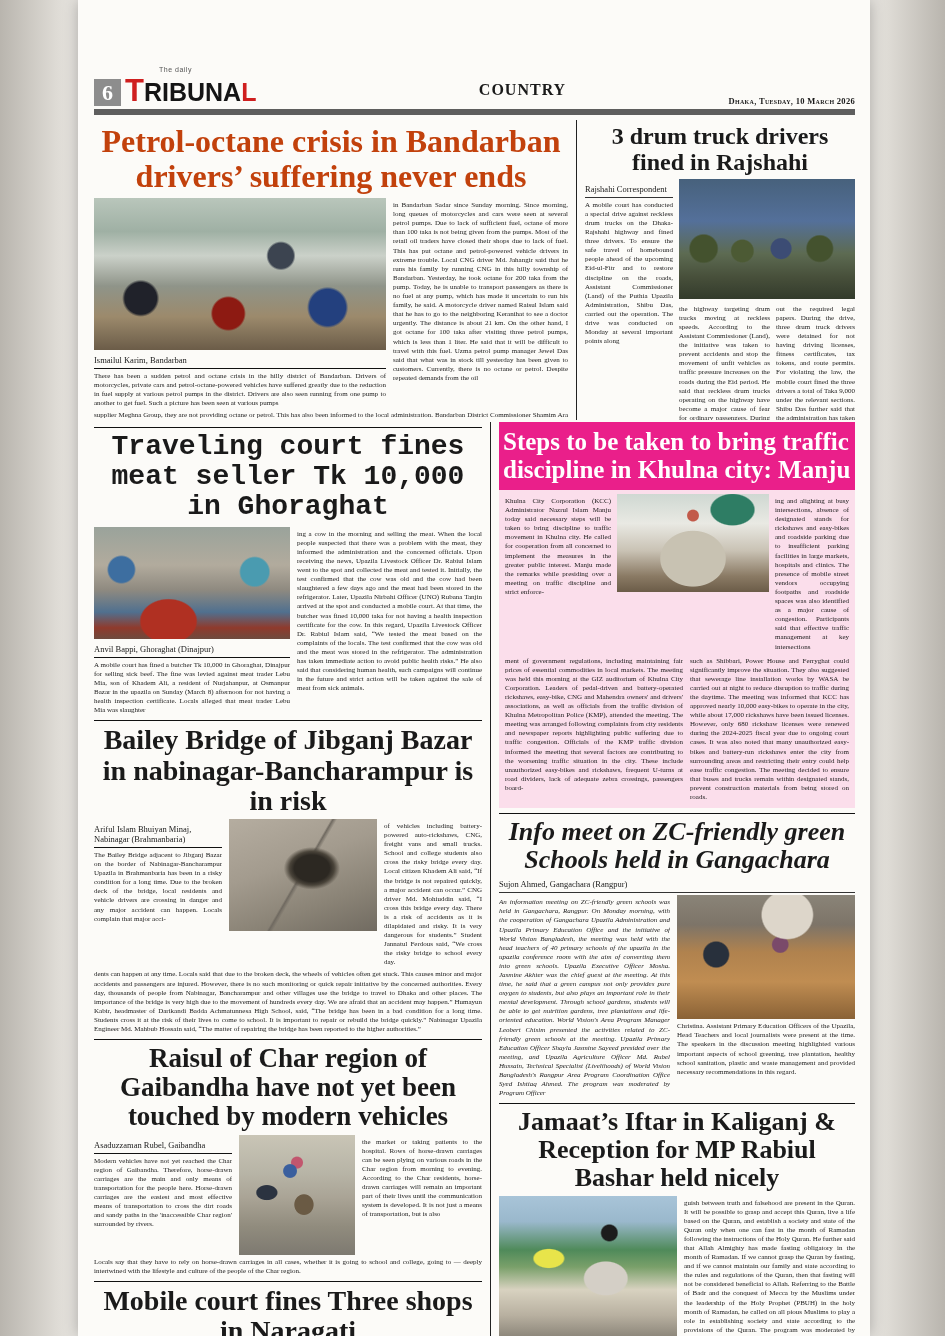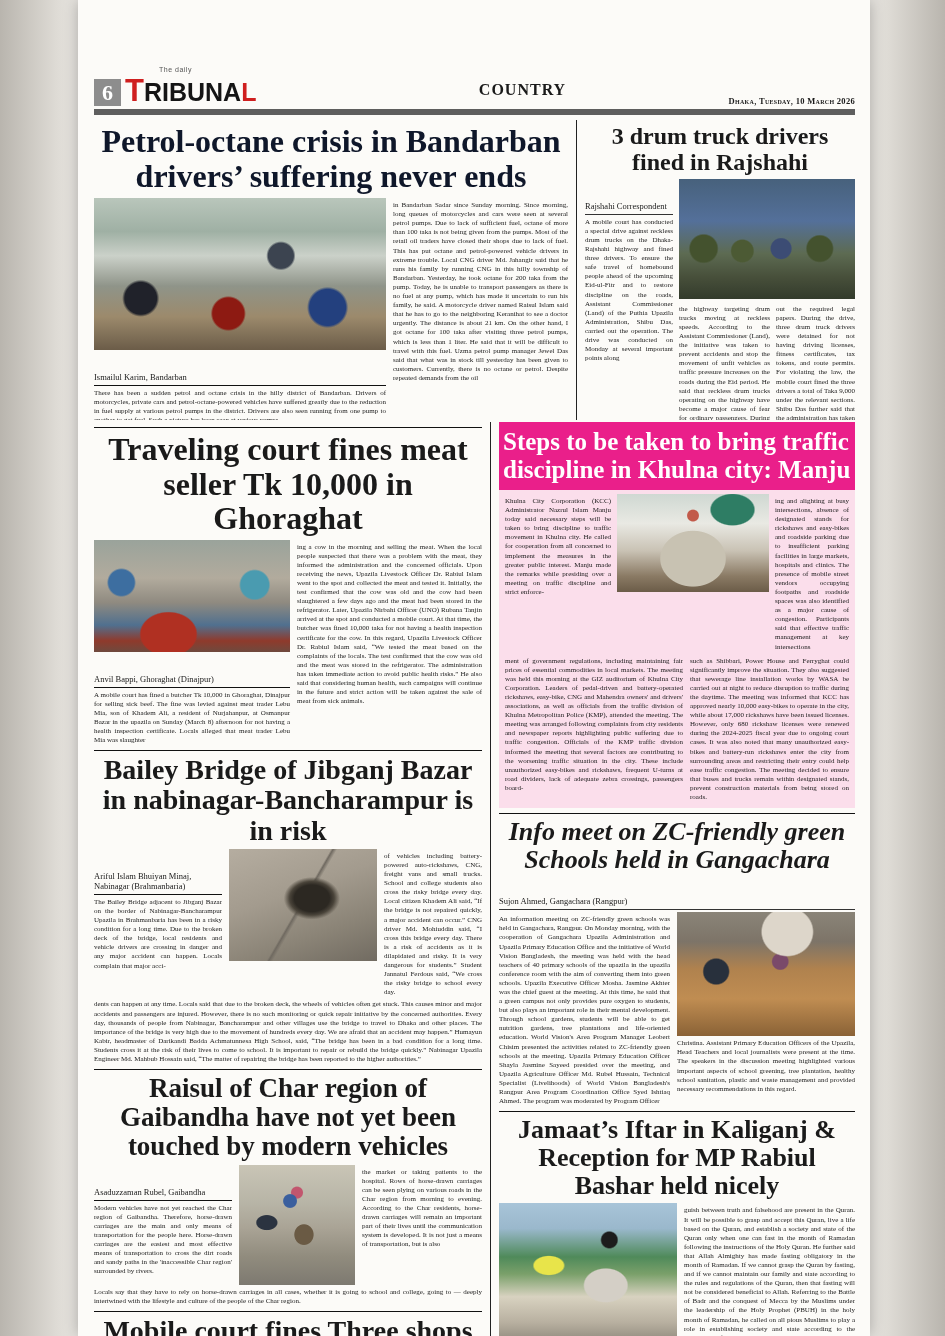--- a/index.html
+++ b/index.html
@@ -12,31 +12,31 @@
   .logo{position:relative;line-height:1;}
   .daily{position:absolute;top:-9px;left:34px;font-family:"Liberation Sans",sans-serif;font-size:7px;color:#555;letter-spacing:.5px;}
   .word{font-family:"Liberation Sans",sans-serif;font-weight:bold;font-size:25px;letter-spacing:0;color:#151515;}
   .word .red{color:#cf1f1f;}
   .word .big{font-size:31px;}
   .section{font-size:16px;font-weight:bold;font-variant:small-caps;letter-spacing:1px;align-self:center;margin-left:60px;}
   .dateline{font-size:8.5px;font-weight:bold;font-variant:small-caps;letter-spacing:.3px;}
   .bar{height:6px;background:#5e5e5e;margin-top:3px;}
   
   .body-txt{font-size:7px;line-height:1.3;text-align:justify;margin:3px 0 0 0;}
-  .byline{font-size:8.5px;padding:3px 0 3px 0;border-bottom:1.8px solid #111;margin-top:19px;}
+  .byline{font-size:8.5px;padding:3px 0 3px 0;border-bottom:1.8px solid #111;margin-top:2px;}
   .byline.thin{border-bottom:1px solid #333;}
   .photo{width:100%;background:#999;}
   .hl{font-weight:bold;text-align:center;line-height:1.08;margin:4px 0 2px 0;}
   .hr-heavy{border:none;border-top:1.6px solid #111;margin:5px 0 2px 0;}
   .vline{border-left:1px solid #222;}
   
   .row1{display:flex;margin-top:5px;height:300px;overflow:hidden;}
   .r1-left{width:482px;padding-right:8px;box-sizing:border-box;}
   .r1-right{flex:1;padding-left:8px;box-sizing:border-box;}
-  .hl-red{color:#0f172a;font-size:32px;}
+  .hl-red{color:#c2410c;font-size:32px;}
   .band-cols{display:flex;gap:7px;margin-top:5px;}
   .band-left{width:292px;flex:none;}
   .band-right{flex:1;overflow:hidden;}
   .ph-bandarban{height:152px;background:
     radial-gradient(circle at 16% 66%,#20222a 0 6%,transparent 7%),
     radial-gradient(circle at 46% 76%,#8d1a12 0 8%,transparent 9%),
     radial-gradient(circle at 80% 72%,#23407e 0 7%,transparent 8%),
     radial-gradient(circle at 64% 38%,#3c4450 0 6%,transparent 7%),
     linear-gradient(180deg,#b9c6bb 0%,#9fb0a4 22%,#cbd1c9 38%,#8f9489 58%,#9c8a6c 78%,#6b5c48 100%);}
   .hl-raj{font-size:24px;}
@@ -50,21 +50,21 @@
     radial-gradient(circle at 80% 58%,#44522e 0 8%,transparent 9%),
     linear-gradient(180deg,#47617c 0%,#54709a 35%,#5d6b52 62%,#474f3a 82%,#333b2c 100%);}
   .raj-bottom{display:flex;gap:6px;margin-top:3px;}
   .raj-c2{flex:1.15;overflow:hidden;}
   .raj-c3{flex:1;overflow:hidden;}
   
   .row2{display:flex;margin-top:2px;}
   .r2-left{width:396px;padding-right:8px;box-sizing:border-box;}
   .r2-right{flex:1;padding-left:8px;box-sizing:border-box;}
   
-  .hl-ghor{font-size:32px;}
+  .hl-ghor{font-size:28px;font-family:Liberation Mono, monospace;}
   .ghor-cols{display:flex;gap:7px;margin-top:4px;}
   .ghor-left{width:196px;flex:none;}
   .ghor-right{flex:1;overflow:hidden;}
   .ph-ghoraghat{height:112px;background:
     radial-gradient(ellipse at 38% 84%,#b03022 0 16%,transparent 17%),
     radial-gradient(circle at 82% 40%,#4a9bb0 0 8%,transparent 9%),
     radial-gradient(circle at 14% 38%,#3d6ea0 0 7%,transparent 8%),
     linear-gradient(180deg,#9aa39b 0%,#b2ab9d 34%,#8f8a80 56%,#50708f 76%,#8f3a2c 90%,#6e4a3e 100%);}
   
   .hl-bail{font-size:28px;}
@@ -111,21 +111,21 @@
     radial-gradient(circle at 50% 22%,#c25a4a 0 5%,transparent 6%),
     radial-gradient(ellipse at 50% 66%,#c8c2b2 0 30%,transparent 31%),
     linear-gradient(180deg,#cfd8d2 0%,#e9e9e3 30%,#c9c2b4 58%,#8a7a64 84%,#6b5c48 100%);}
   .kh-c2{flex:1;overflow:hidden;}
   .kh-bottom{display:flex;gap:7px;margin-top:2px;}
   .kh-b1{flex:1.12;overflow:hidden;}
   .kh-b2{flex:1;overflow:hidden;}
   
   .hl-gang{font-size:26px;font-style:italic;}
   .gang-cols{display:flex;gap:7px;margin-top:2px;}
-  .gang-c1{flex:1;overflow:hidden;}
+  .gang-c1{flex:1;overflow:hidden;font-style:italic;}
   .gang-right{width:178px;flex:none;}
   .ph-gangachara{height:124px;background:
     radial-gradient(ellipse at 62% 16%,#ddd6ca 0 16%,transparent 17%),
     radial-gradient(ellipse at 62% 15%,#c2574f 0 8%,transparent 9%),
     radial-gradient(circle at 22% 48%,#28303c 0 8%,transparent 9%),
     radial-gradient(circle at 58% 40%,#7a4a6a 0 6%,transparent 7%),
     linear-gradient(180deg,#8a8478 0%,#7d7468 24%,#b0824e 46%,#c08d52 70%,#8a6236 100%);}
   
   .hl-jam{font-size:26px;}
   .jam-cols{display:flex;gap:7px;margin-top:3px;}

